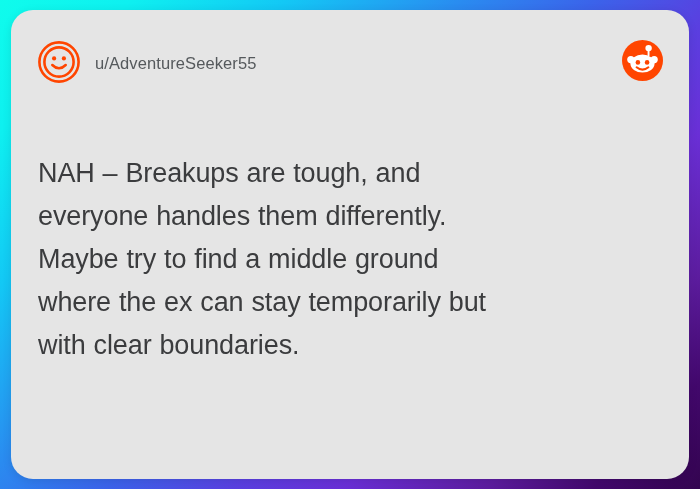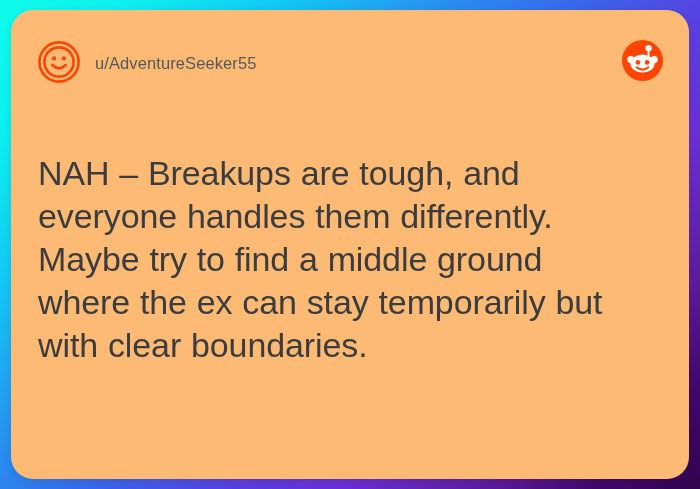--- a/index.html
+++ b/index.html
@@ -24,21 +24,21 @@
         #42086c 91%,
         #33044f 100%);
     position:relative;
   }
 
   
   .card {
     position:absolute;
     left:11px; top:10px;
     width:678px; height:469px;
-    background:#fdba74;
+    background:#e5e5e5;
     border-radius:22px;
     box-shadow:0 2px 10px rgba(0,0,0,0.10);
     overflow:hidden;
   }
 
   
   .card-header {
     position:absolute;
     left:0; top:0; right:0;
     height:84px;
@@ -68,21 +68,21 @@
     right:26px; top:30px;
     width:41px; height:41px;
   }
   .brand-logo svg { display:block; width:41px; height:41px; }
 
   
   .post-body {
     position:absolute;
     left:27px; top:142px;
     right:30px;
-    font-size:34px;
+    font-size:27px;
     line-height:43px;
     color:#3b3c3e;
     letter-spacing:-0.1px;
     word-spacing:0.5px;
     white-space:pre-line;
   }
 </style>
 </head>
 <body>
 

